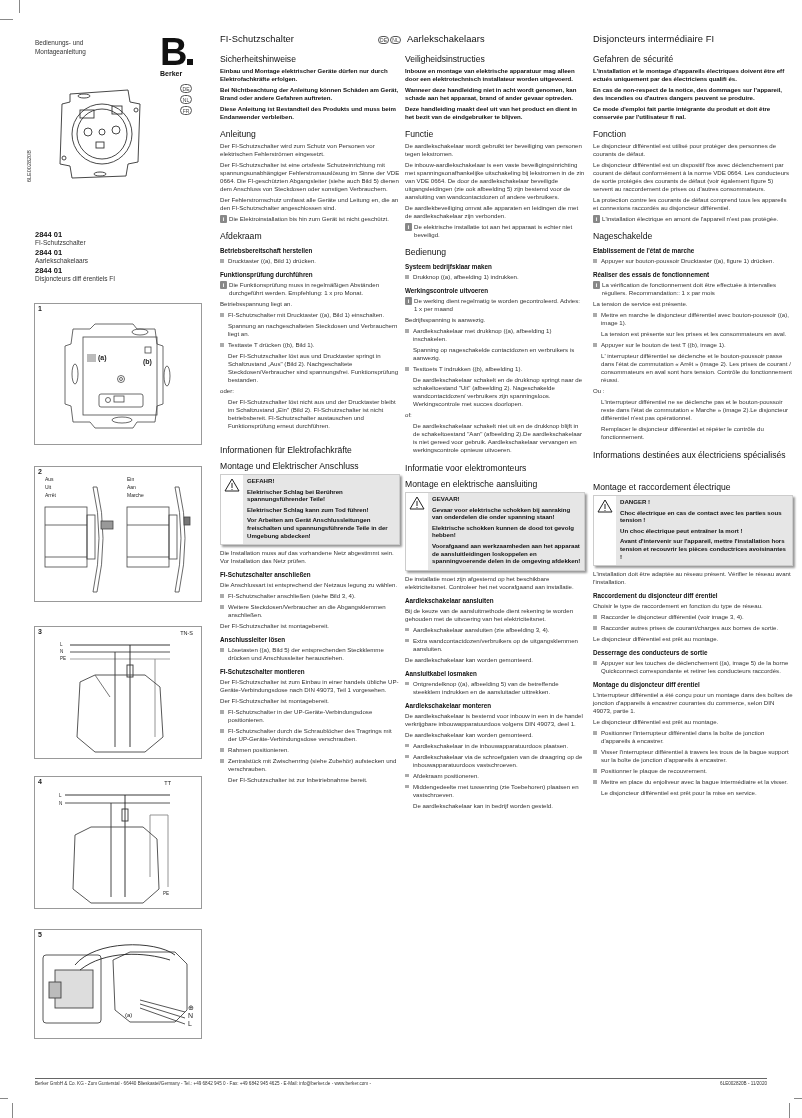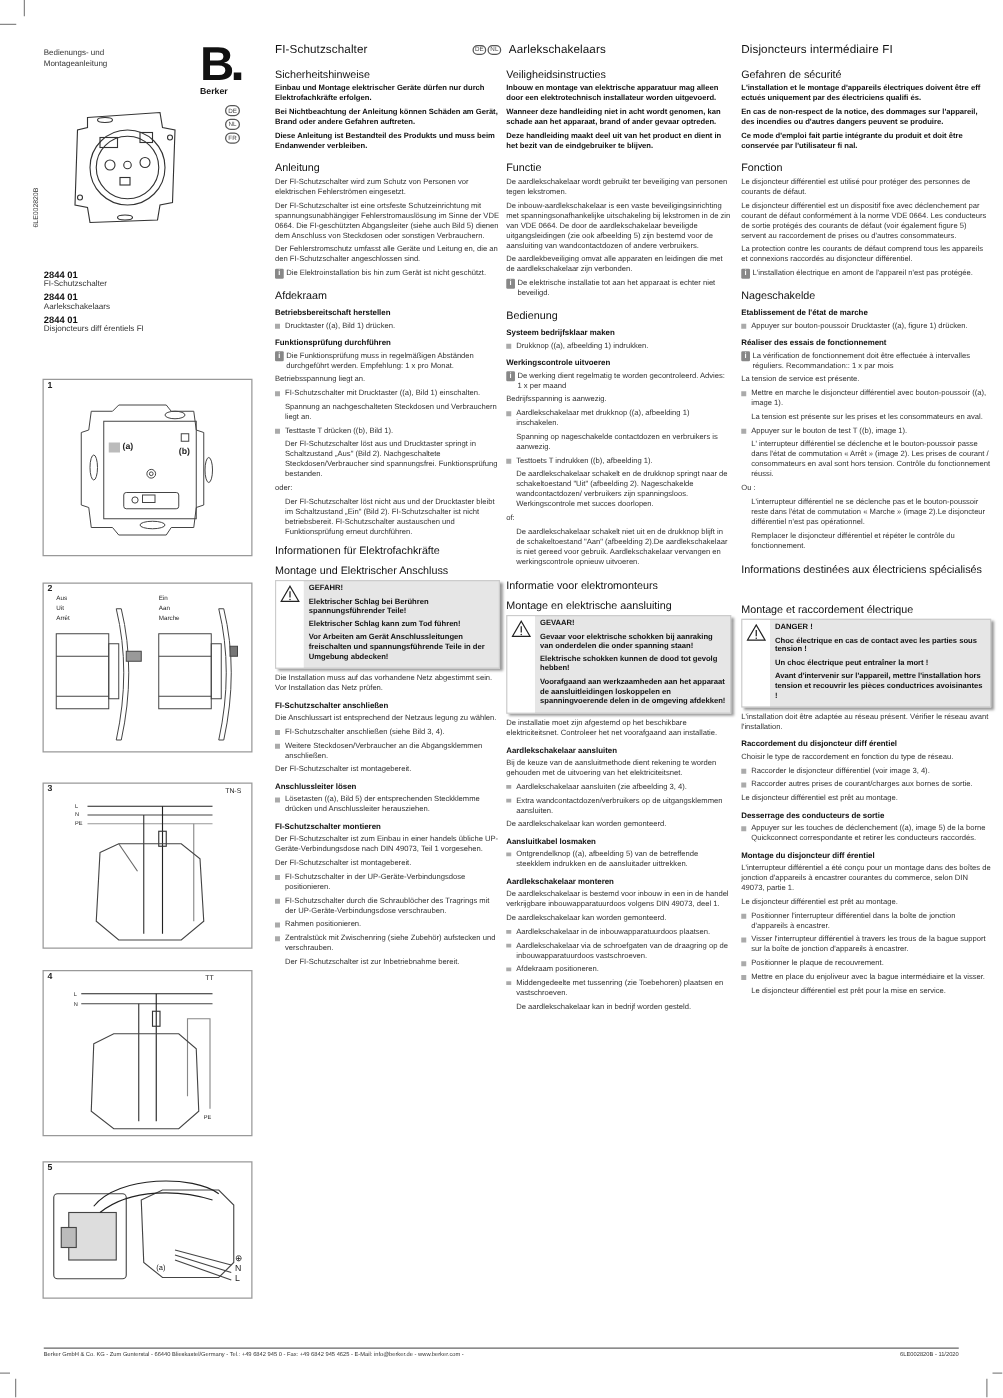--- a/index.html
+++ b/index.html
@@ -9,21 +9,21 @@
 .crop{position:absolute;background:#888}
 .intro{position:absolute;left:35px;top:38px;font-size:6.4px;line-height:9px;color:#333}
 .logo{position:absolute;left:160px;top:36px;width:36px}
 .logo .b{font-size:38px;font-weight:bold;line-height:32px;letter-spacing:-1px;color:#111}
 .logo .b span{display:inline-block;width:6px;height:6px;background:#111;margin-left:1px}
 .logo .name{font-size:7px;font-weight:bold;color:#111;margin-top:2px}
 .langs{position:absolute;left:180px;top:84px;display:flex;flex-direction:column;gap:2px}
 .lang{font-size:5px;border:0.6px solid #555;border-radius:6px;width:12px;height:9px;display:flex;align-items:center;justify-content:center;color:#444}
 .devicepic{position:absolute;left:48px;top:84px;width:98px;width:100px;height:100px}
 .docid{position:absolute;left:22px;top:170px;font-size:5.5px;color:#333;transform:rotate(-90deg);transform-origin:left top;white-space:nowrap}
-.prod{position:absolute;left:35px;top:214px;font-size:6.5px;line-height:8px;color:#333}
+.prod{position:absolute;left:35px;top:229px;font-size:6.5px;line-height:8px;color:#333}
 .prod .num{font-weight:bold;font-size:7.5px;margin-top:2px;color:#111}
 .fig{position:absolute;left:34px;width:168px;border:0.8px solid #999;background:#fff}
 .fig .fn{position:absolute;left:3px;top:1px;font-size:7px;font-weight:bold}
 .fig svg{position:absolute;left:0;top:0}
 .col{position:absolute;top:34px;width:180px;font-size:6.1px;line-height:8px;color:#333}
 .c1{left:220px}
 .c2{left:405px}
 .c3{left:593px;width:200px}
 h1{font-size:9.3px;font-weight:normal;color:#111;margin-bottom:10px;line-height:10px;letter-spacing:0.1px}
 h2{font-size:8.6px;font-weight:normal;color:#111;margin:8px 0 3px;line-height:10px}
@@ -242,21 +242,21 @@
     <div class="li">Drucktaster ((a), Bild 1) drücken.</div>
     <h3>Funktionsprüfung durchführen</h3>
     <div class="note"><span class="ni">i</span><span>Die Funktionsprüfung muss in regelmäßigen Abständen durchgeführt werden. Empfehlung: 1 x pro Monat.</span></div>
     <p>Betriebsspannung liegt an.</p>
     <div class="li">FI-Schutzschalter mit Drucktaster ((a), Bild 1) einschalten.</div>
     <div class="ind">Spannung an nachgeschalteten Steckdosen und Verbrauchern liegt an.</div>
     <div class="li">Testtaste T drücken ((b), Bild 1).</div>
     <div class="ind">Der FI-Schutzschalter löst aus und Drucktaster springt in Schaltzustand „Aus" (Bild 2). Nachgeschaltete Steckdosen/Verbraucher sind spannungsfrei. Funktionsprüfung bestanden.</div>
     <p>oder:</p>
     <div class="ind">Der FI-Schutzschalter löst nicht aus und der Drucktaster bleibt im Schaltzustand „Ein" (Bild 2). FI-Schutzschalter ist nicht betriebsbereit. FI-Schutzschalter austauschen und Funktionsprüfung erneut durchführen.</div>
-    <h2 style="margin-top:5px">Informationen für Elektrofachkräfte</h2>
+    <h2 style="margin-top:15px">Informationen für Elektrofachkräfte</h2>
     <h2 style="margin-top:6px">Montage und Elektrischer Anschluss</h2>
     <div class="warn">
       <div class="wi">
           <svg width="16" height="14" viewBox="0 0 16 14">
             <path d="M8 1 L15 13 L1 13 Z" fill="none" stroke="#222" stroke-width="1"></path>
             <line x1="8" y1="5" x2="8" y2="10" stroke="#222" stroke-width="1"></line>
             <circle cx="8" cy="11.5" r="0.6" fill="#222"></circle>
           </svg>
         </div>
       <div class="wt">

